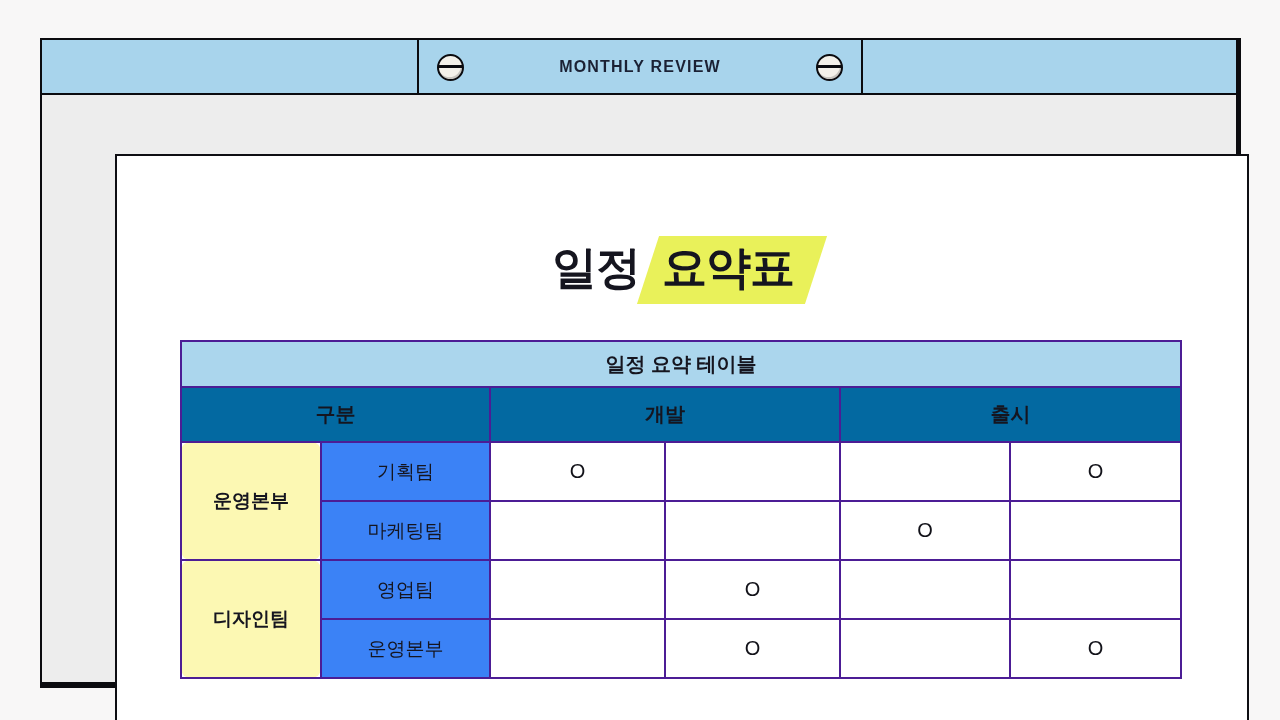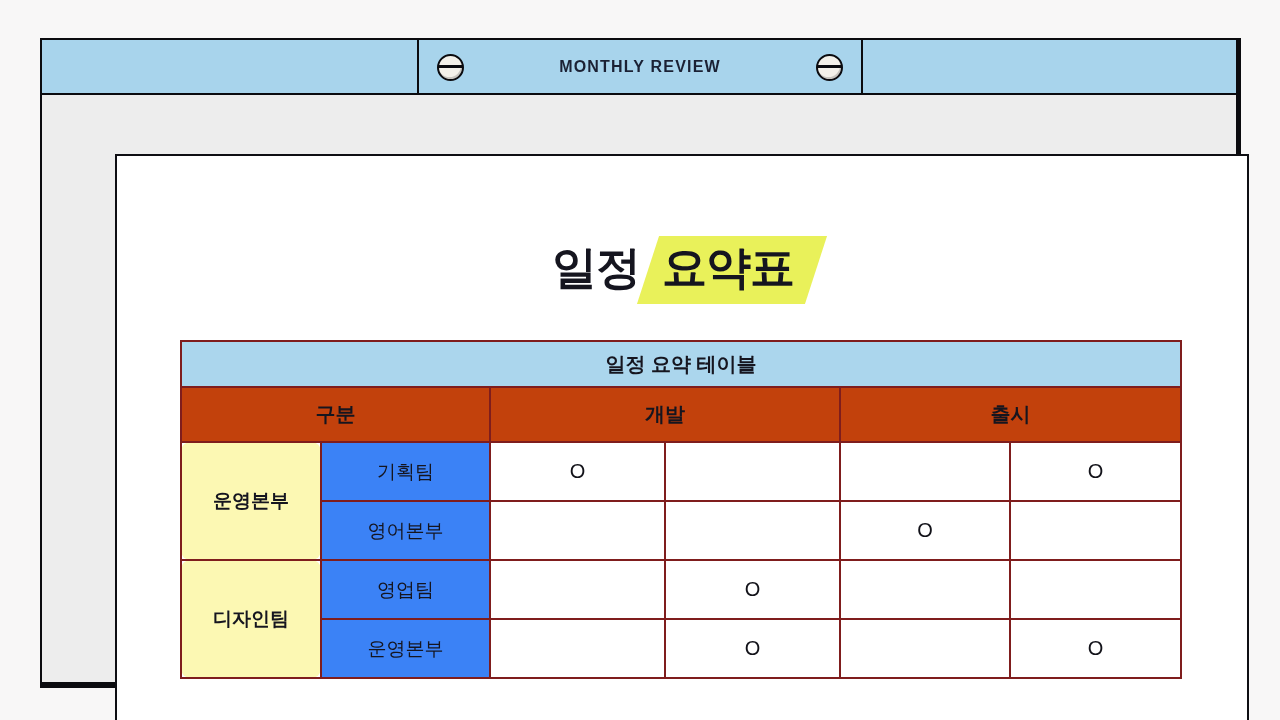--- a/index.html
+++ b/index.html
@@ -110,34 +110,34 @@
   .tbl-wrap {
     position: absolute;
     left: 63px; top: 184px;
   }
   table {
     border-collapse: collapse;
     table-layout: fixed;
     width: 1000px;
   }
   th, td {
-    border: 2px solid #7f1d1d;
+    border: 2px solid #4c1d95;
     text-align: center;
     vertical-align: middle;
     font-size: 19px;
   }
   tr.caption-row th {
     height: 46px;
     background: #ABD6ED;
     font-size: 20px;
     font-weight: 700;
   }
   tr.header-row th {
     height: 55px;
-    background: #c2410c;
+    background: #0369a1;
     font-size: 20px;
     font-weight: 700;
   }
   tr.body-row { height: 59px; }
   td.group-cell {
     background: #FCF8B3;
     font-weight: 700;
     font-size: 19px;
     border-radius: 9px;
   }
@@ -186,21 +186,21 @@
 
           <tr class="body-row">
             <td class="group-cell" rowspan="2">운영본부</td>
             <td class="team-cell">기획팀</td>
             <td class="mark-cell">O</td>
             <td class="mark-cell"></td>
             <td class="mark-cell"></td>
             <td class="mark-cell">O</td>
           </tr>
           <tr class="body-row">
-            <td class="team-cell">영어본부</td>
+            <td class="team-cell">마케팅팀</td>
             <td class="mark-cell"></td>
             <td class="mark-cell"></td>
             <td class="mark-cell">O</td>
             <td class="mark-cell"></td>
           </tr>
 
           <tr class="body-row">
             <td class="group-cell" rowspan="2">디자인팀</td>
             <td class="team-cell">영업팀</td>
             <td class="mark-cell"></td>

